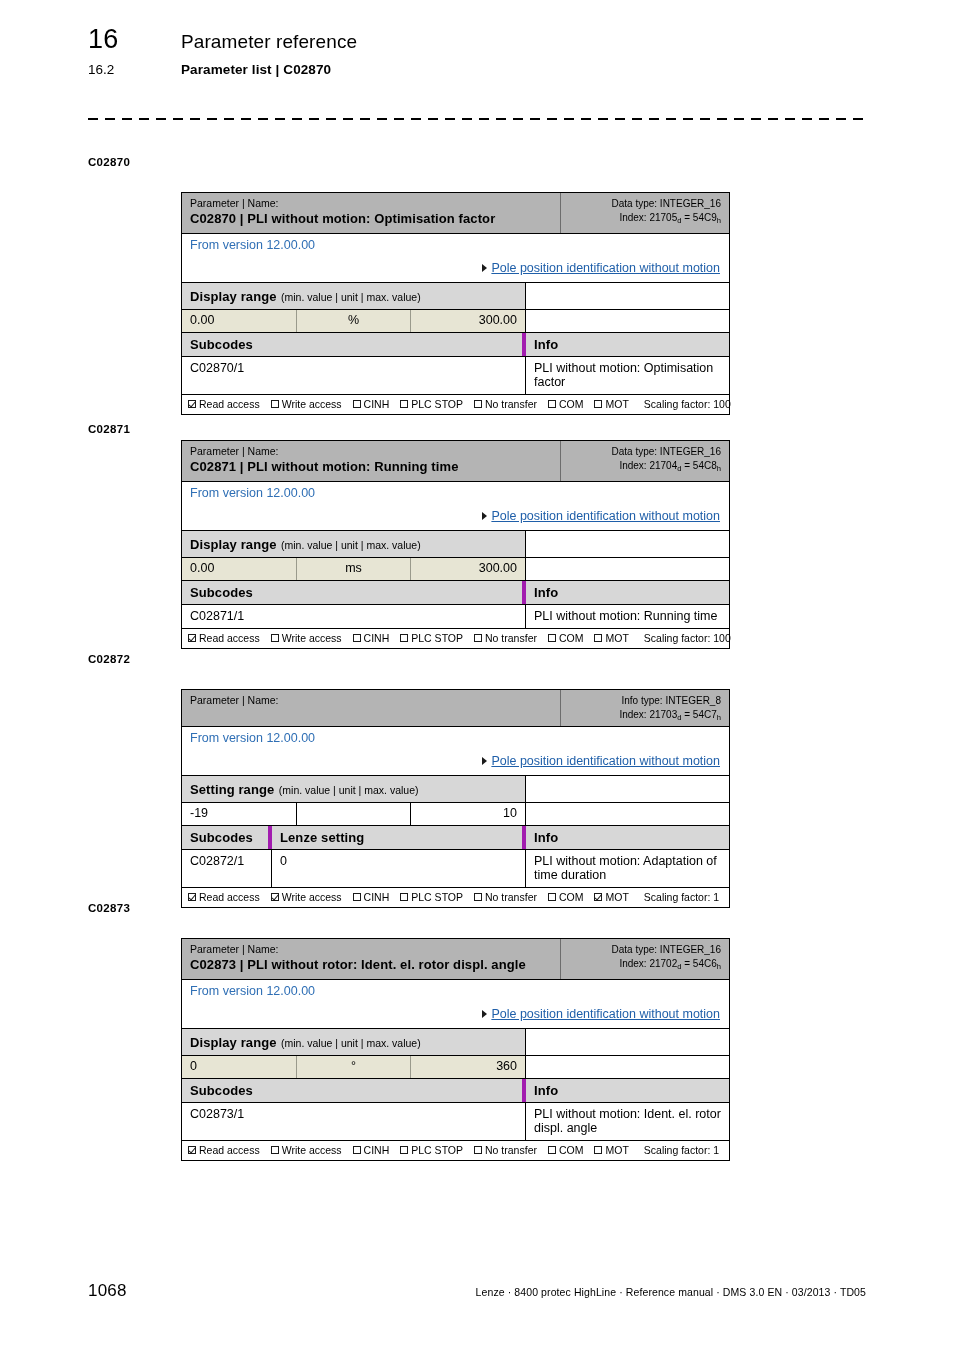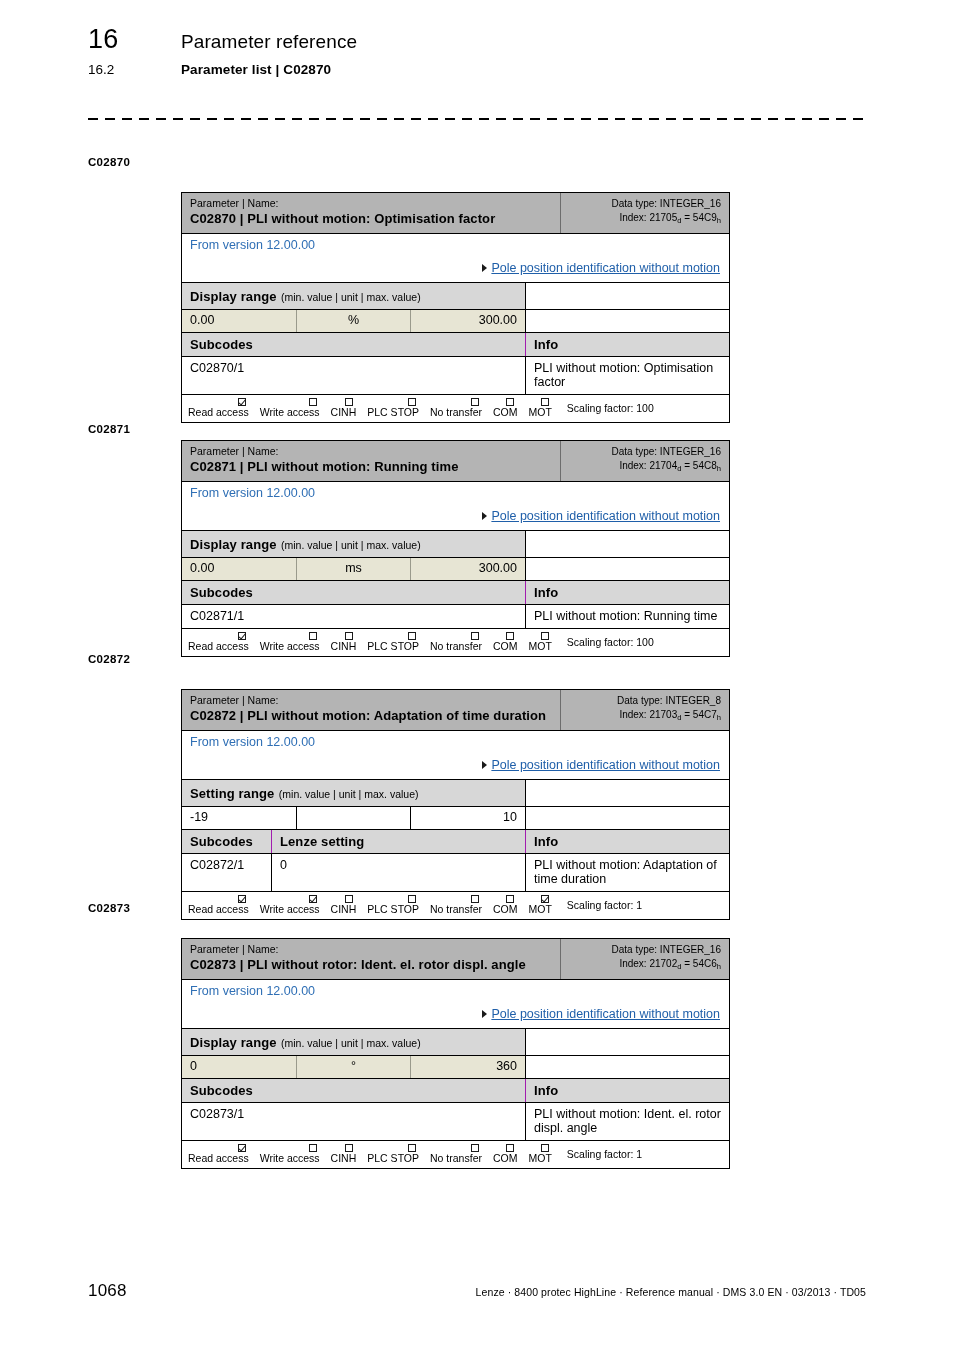--- a/index.html
+++ b/index.html
@@ -213,21 +213,21 @@
   
   .t-subhead {
     background: #d7d7d7;
     border-bottom: 1px solid #000;
   }
   .t-subhead .sc-cell {
     box-sizing: border-box;
     font-size: 13px;
     font-weight: 700;
     padding: 4px 8px 4px 8px;
-    border-right: 1px solid #a21caf;
+    border-right: 4px solid #a21caf;
     letter-spacing: .1px;
   }
   .t-subhead .sc-cell.last { border-right: none; }
 
   
   .t-subrow {
     border-bottom: 1px solid #000;
   }
   .t-subrow .sc-cell {
     box-sizing: border-box;
@@ -247,23 +247,22 @@
   
   .t-flags {
     padding: 3px 6px 4px 6px;
     font-size: 10.5px;
     display: flex;
     align-items: center;
     white-space: nowrap;
   }
   .flag {
     display: inline-flex;
-    align-items: flex-end;
+    align-items: center;
     margin-right: 11px;
-    flex-direction: column;
   }
   .box {
     display: inline-block;
     width: 8px;
     height: 8px;
     border: 1px solid #1a1a1a;
     margin-right: 3px;
     position: relative;
     box-sizing: border-box;
     background: #fff;
@@ -443,24 +442,23 @@
           <span>MOT</span>
         </span>
         <span class="scaling">Scaling factor: 100</span>
       </div>
     </div>
     <div class="margin-label" style="top: 653px;">C02872</div>
     <div class="ptable" style="top: 689px;">
       <div class="row t-head">
         <div class="name-cell">
           <div class="lbl-small">Parameter | Name:</div>
-          <div class="lbl-name">C02872 | PLI without motion: Adaptation of time duration</div>
         </div>
         <div class="type-cell">
-          <div class="type-line">Data type: INTEGER_8</div>
+          <div class="type-line">Info type: INTEGER_8</div>
           <div class="type-line">Index: 21703<sub>d</sub> = 54C7<sub>h</sub></div>
         </div>
       </div>
       <div class="t-version">
         <div class="version-text">From version 12.00.00</div>
         <div class="link-line"><span class="tri"></span><a class="link-text" href="#">Pole position identification without motion</a></div>
       </div>
       <div class="row t-rangehead">
         <div class="rh-left"><span class="rh-strong">Setting range</span> <span class="rh-soft">(min. value | unit | max. value)</span></div>
         <div class="rh-right"></div>

